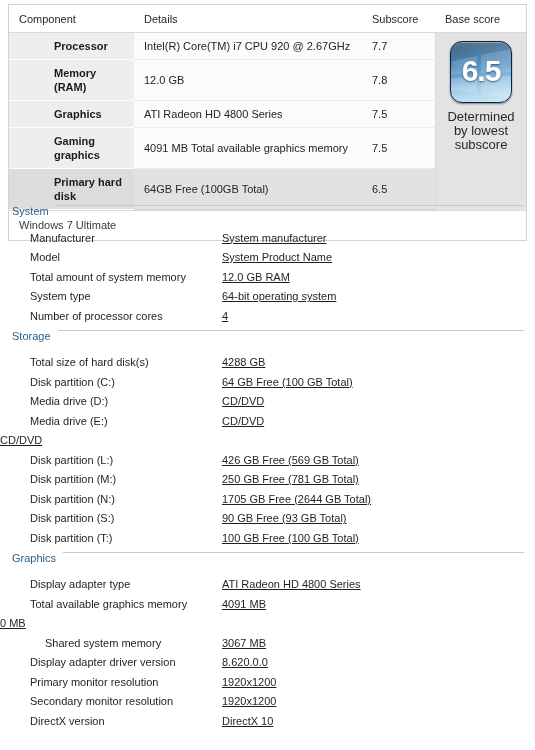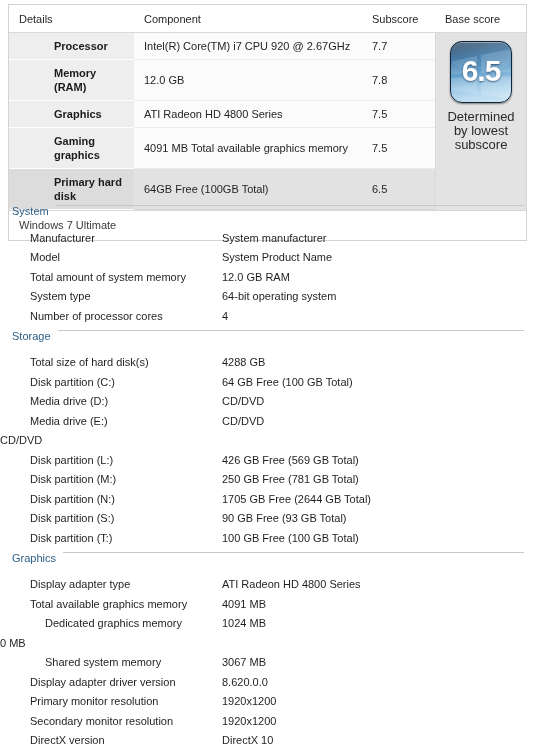--- a/index.html
+++ b/index.html
@@ -174,29 +174,29 @@
     font-size: 11px;
     color: #1f1f1f;
   }
   .kv-label {
     width: 222px;
     padding-left: 30px;
     box-sizing: border-box;
     white-space: nowrap;
   }
   .kv-row.indent .kv-label { padding-left: 45px; }
-  .kv-value { white-space: nowrap; }
+  .kv-value { white-space: nowrap; text-decoration: underline; }
 </style>
 </head>
 <body>
 
 <div id="wei-panel">
   <div class="wei-grid" id="wei-grid">
+      <div class="wei-cell wei-head">Component</div>
       <div class="wei-cell wei-head">Details</div>
-      <div class="wei-cell wei-head">Component</div>
       <div class="wei-cell wei-head">Subscore</div>
       <div class="wei-cell wei-head basecol">Base score</div>
       <div class="wei-cell row-comp">Processor</div>
       <div class="wei-cell row-detail">Intel(R) Core(TM) i7 CPU 920 @ 2.67GHz</div>
       <div class="wei-cell row-score">7.7</div>
       <div class="wei-cell row-comp">Memory (RAM)</div>
       <div class="wei-cell row-detail">12.0 GB</div>
       <div class="wei-cell row-score">7.8</div>
       <div class="wei-cell row-comp">Graphics</div>
       <div class="wei-cell row-detail">ATI Radeon HD 4800 Series</div>
@@ -308,24 +308,20 @@
       <div class="kv-list">
         <div class="kv-row">
           <span class="kv-label">Display adapter type</span>
           <span class="kv-value">ATI Radeon HD 4800 Series</span>
         </div>
         <div class="kv-row">
           <span class="kv-label">Total available graphics memory</span>
           <span class="kv-value">4091 MB</span>
         </div>
         <div class="kv-row indent">
-          <span class="kv-label">Dedicated graphics memory</span>
-          <span class="kv-value">1024 MB</span>
-        </div>
-        <div class="kv-row indent">
           <span class="kv-value">0 MB</span>
         </div>
         <div class="kv-row indent">
           <span class="kv-label">Shared system memory</span>
           <span class="kv-value">3067 MB</span>
         </div>
         <div class="kv-row">
           <span class="kv-label">Display adapter driver version</span>
           <span class="kv-value">8.620.0.0</span>
         </div>

